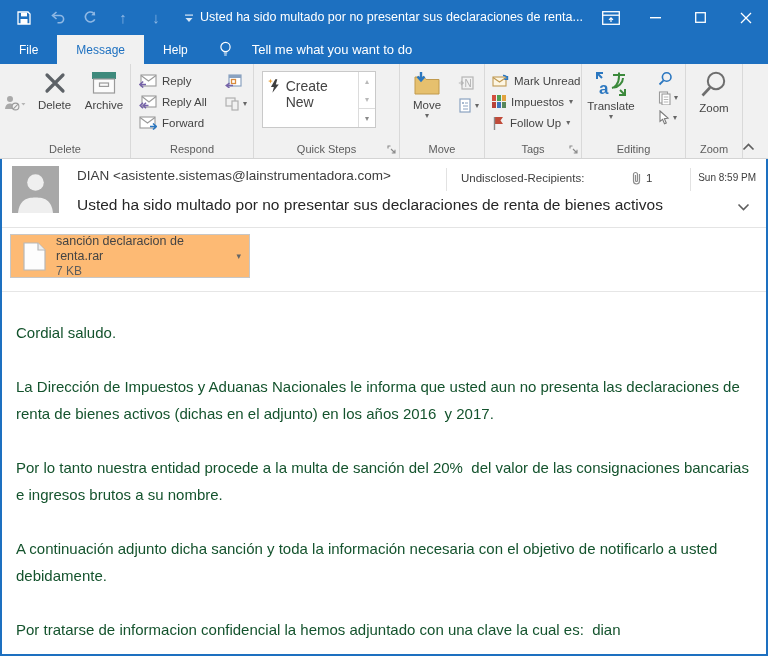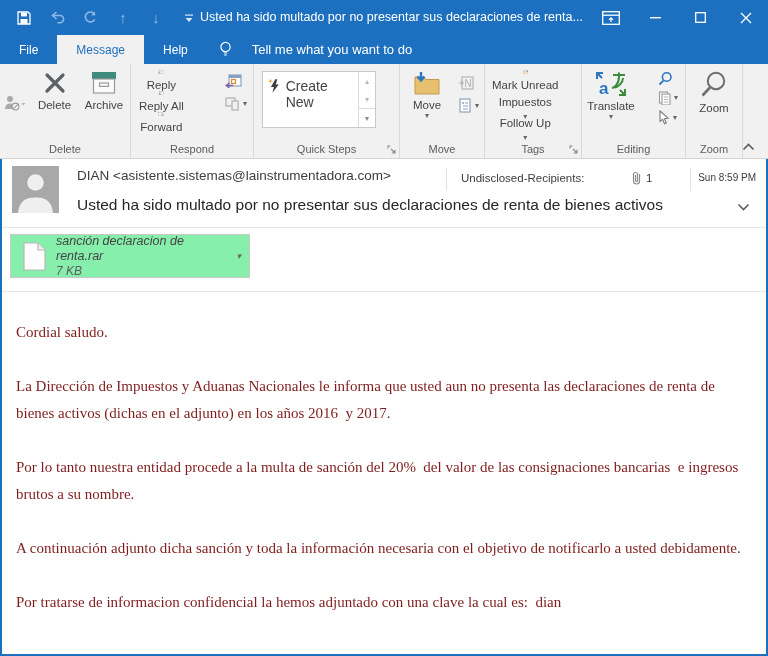--- a/index.html
+++ b/index.html
@@ -25,21 +25,21 @@
 
   
   .ribbon { height:95px; background:#f1f1f1; border-bottom:1px solid #d4d4d4; display:flex; margin:0 -2px; position:relative; }
   .rgroup { display:flex; flex-direction:column; border-right:1px solid #d9d9d9; position:relative; }
   .rgroup-content { flex:1; display:flex; align-items:flex-start; }
   .rgroup-label { text-align:center; font-size:11px; color:#5c5c5c; padding:2px 0 3px; position:relative; }
   .launcher { position:absolute; right:3px; bottom:4px; }
   .bigbtn { display:flex; flex-direction:column; align-items:center; padding-top:6px; font-size:11.5px; color:#444; }
   .bigbtn .blabel { margin-top:3px; line-height:13px; text-align:center; }
   .caret { color:#666; font-size:8px; line-height:8px; }
-  .smallbtn { display:flex; align-items:center; gap:5px; font-size:11.5px; color:#444; height:21px; padding:0 4px; white-space:nowrap;flex-direction:column; }
+  .smallbtn { display:flex; align-items:center; gap:5px; font-size:11.5px; color:#444; height:21px; padding:0 4px; white-space:nowrap; }
   .stack { display:flex; flex-direction:column; justify-content:flex-start; padding-top:6px; }
 
   .g-delete  { width:131px; }
   .g-respond { width:123px; }
   .g-qs      { width:146px; }
   .g-move    { width:85px; }
   .g-tags    { width:97px; }
   .g-edit    { width:104px; }
   .g-zoom    { width:57px; }
   .g-rest    { flex:1; border-right:none; }
@@ -59,30 +59,30 @@
   .hsep1 { position:absolute; left:444px; top:9px; width:1px; height:23px; background:#e2e2e2; }
   .recips { position:absolute; left:459px; top:13px; font-size:11.5px; color:#3d3d3d; }
   .attach-ind { position:absolute; left:629px; top:11px; display:flex; align-items:center; gap:4px; font-size:11.5px; color:#3d3d3d; }
   .hsep2 { position:absolute; left:688px; top:9px; width:1px; height:23px; background:#e2e2e2; }
   .htime { position:absolute; right:10px; top:13px; font-size:10px; color:#3d3d3d; }
   .subject { position:absolute; left:75px; top:37px; font-size:15.5px; color:#262626; width:620px; white-space:nowrap; }
   .hdr-chevron { position:absolute; right:16px; top:44px; }
 
   
   .attacharea { height:64px; background:#fff; border-bottom:1px solid #e6e6e6; position:relative; }
-  .attachchip { position:absolute; left:8px; top:6px; width:240px; height:44px; background:#86efac; border:1px solid #c7c7c7; display:flex; align-items:center;font-style:italic; }
+  .attachchip { position:absolute; left:8px; top:6px; width:240px; height:44px; background:#fdba74; border:1px solid #c7c7c7; display:flex; align-items:center; }
   .fileicon { margin:0 10px 0 12px; }
   .attmeta { flex:1; }
   .attname { font-size:12.5px; color:#444; line-height:15px; }
   .attsize { font-size:12px; color:#5d5d5d; line-height:15px; }
   .attcaret { padding:0 8px 0 4px; color:#666; font-size:9px; }
 
   
   .mailbody { padding:27px 13px 0 14px; }
-  .mailbody p { font-size:15px; line-height:27px; color:#7f1d1d; margin:0 0 27px; white-space:pre-wrap; max-width:745px;font-family:Liberation Serif, serif; }
+  .mailbody p { font-size:15px; line-height:27px; color:#14532d; margin:0 0 27px; white-space:pre-wrap; max-width:745px; }
   .mailbody p.gap-before { margin-top:27px; }
 
   svg { display:block; }
 </style>
 </head>
 <body>
 
 <div class="window">
 
   <div class="titlebar">

